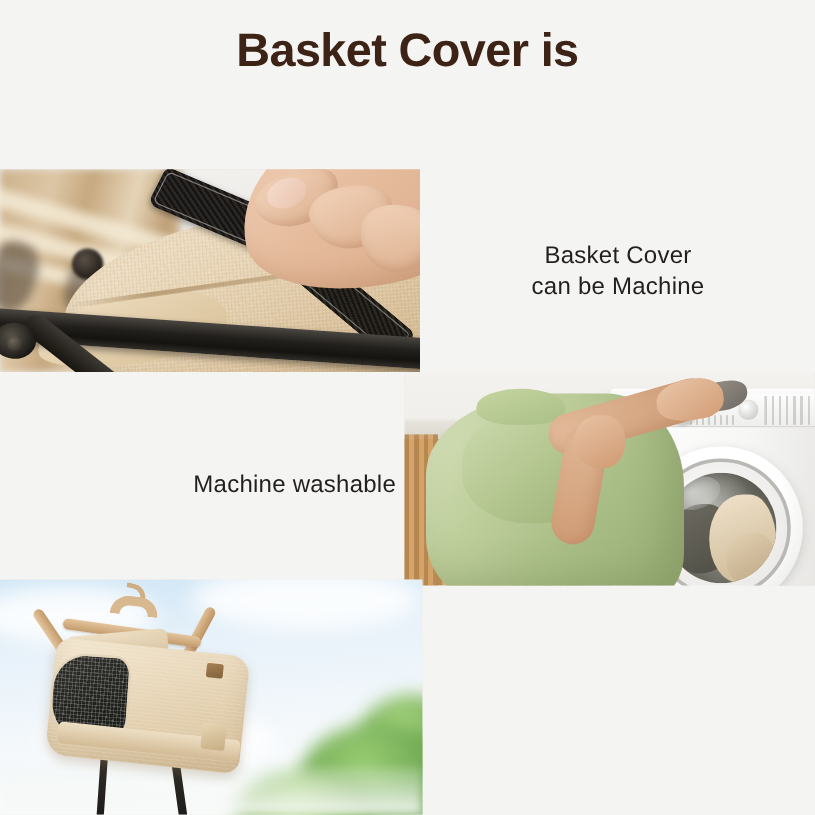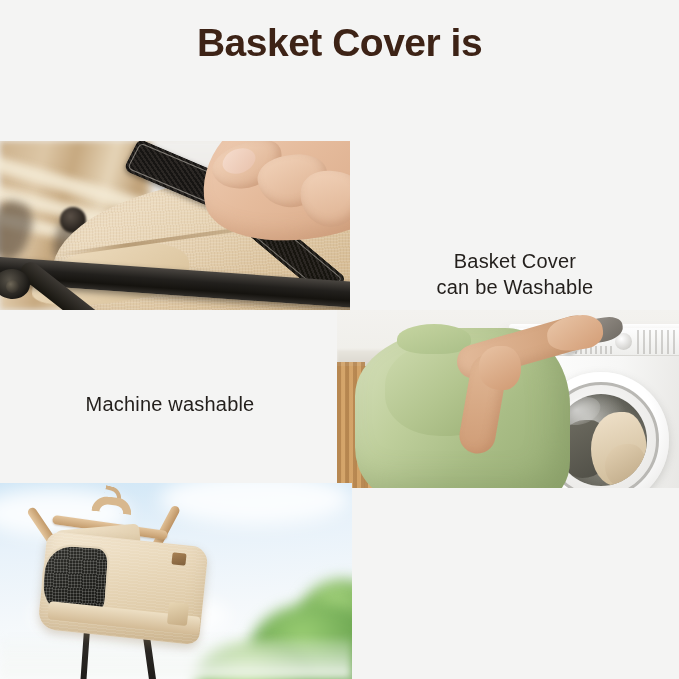--- a/index.html
+++ b/index.html
@@ -42,22 +42,22 @@
 
   
   .caption {
     position:absolute;
     color:#231f1c;
     font-size:20px;
     line-height:1.32;
     text-align:center;
     letter-spacing:0.2px;
   }
-  .caption-removed   { left:370px; top:200px; width:290px;margin-top:48px; }
-  .caption-washable  { left:10px;  top:391px; width:320px; }
+  .caption-removed   { left:370px; top:200px; width:290px; }
+  .caption-washable  { left:10px;  top:391px; width:320px;text-align:right; }
   .caption-dryable   { left:400px; top:565px; width:250px; }
   .caption span { display:block; white-space:nowrap; }
 
   
   .p1-bg {
     position:absolute; inset:0;
     background:
       linear-gradient(105deg,
         #cdb28d 0%, #ddc7a6 12%, #c6a87f 20%,
         #e6d5b8 30%, #bfa077 38%, #e0cdad 48%,
@@ -538,21 +538,21 @@
     <div class="p1-finger3"></div>
     <div class="p1-nail"></div>
     <div class="p1-tube"></div>
     <div class="p1-tube2"></div>
     <div class="p1-tube-joint"></div>
     <div class="p1-tube-bolt"></div>
   </div>
 
   <div class="caption caption-removed">
     <span>Basket Cover</span>
-    <span>can be Washable</span>
+    <span>can be Machine</span>
   </div>
 
   <div class="caption caption-washable">
     <span>Machine washable</span>
   </div>
 
   <div class="photo photo-mid-right">
     <div class="p2-bg"></div>
     <div class="p2-counter"></div>
     <div class="p2-wood"></div>

